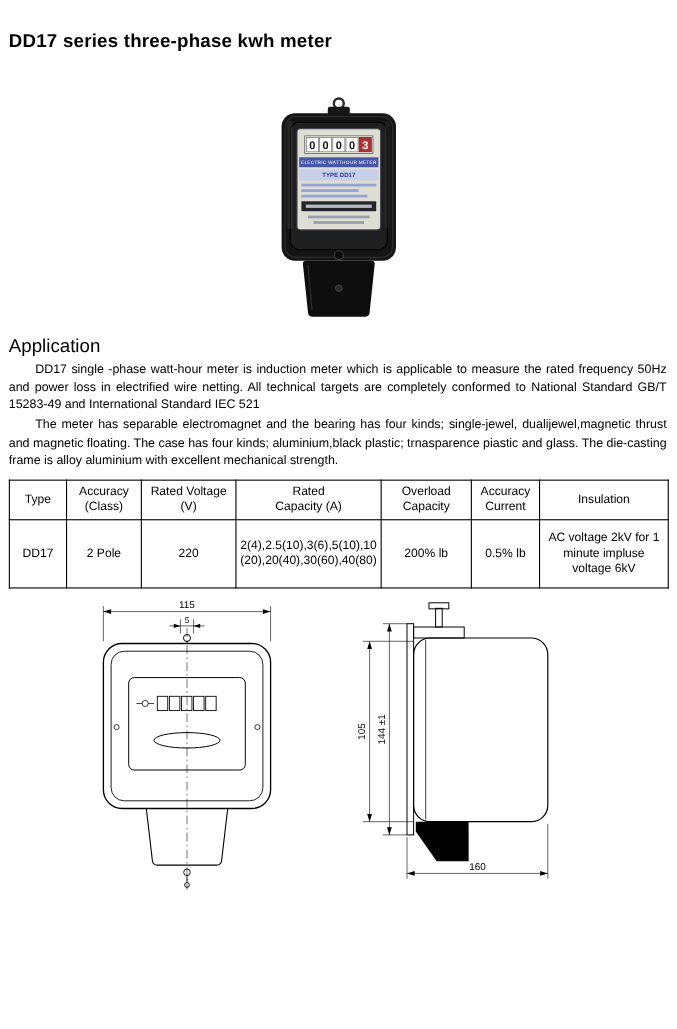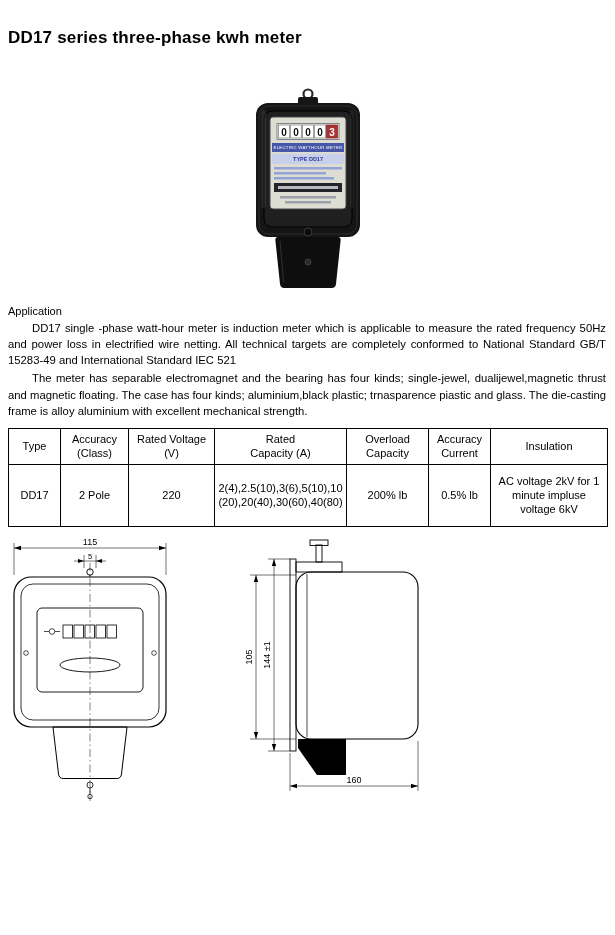--- a/index.html
+++ b/index.html
@@ -8,40 +8,40 @@
   .page { position: relative; width: 615px; height: 935px; background: #fff; overflow: hidden; }
 
   .page-title {
     font-size: 17px; font-weight: bold; margin: 28px 8px 0 8px; letter-spacing: 0.2px;
   }
 
   .photo-wrap { display: flex; justify-content: center; margin-top: 38px; }
   svg { display: block; }
 
   .section-heading {
-    font-size: 11px; font-weight: 400; margin: 12px 8px 3px 8px;
+    font-size: 17px; font-weight: 400; margin: 12px 8px 3px 8px;
   }
   .section-heading.tight { margin-top: 7px; }
   .body-text {
     font-size: 11.3px; line-height: 1.43; margin: 2px 9px 0 8px;
     text-indent: 24px; text-align: justify;
   }
 
   table.spec-table {
     border-collapse: collapse; table-layout: fixed;
     width: 599px; margin: 9px 8px 0 8px; font-size: 11px;
   }
   .spec-table th, .spec-table td {
     border: 1px solid #000; text-align: center; vertical-align: middle;
     font-weight: 400; padding: 3px 3px; line-height: 1.3;
   }
   .spec-table thead th { height: 36px; }
   .spec-table tbody td { height: 62px; }
 
-  .drawings { display: flex; align-items: flex-start; margin-top: 8px; }
+  .drawings { display: flex; align-items: flex-start; padding-left: 80px; margin-top: 8px; }
   .drawing-gap { width: 52px; flex: 0 0 auto; }
 
   .dim-text { font-size: 9px; fill: #000; }
   .dim-text-small { font-size: 7.5px; fill: #000; }
 </style>
 </head>
 <body>
 
 <div class="page">
 

